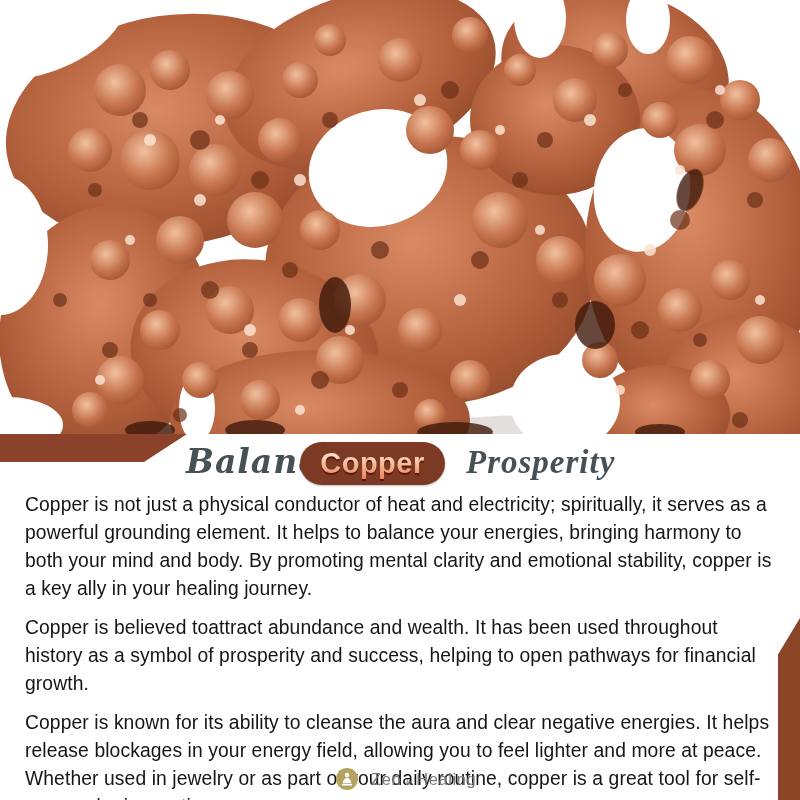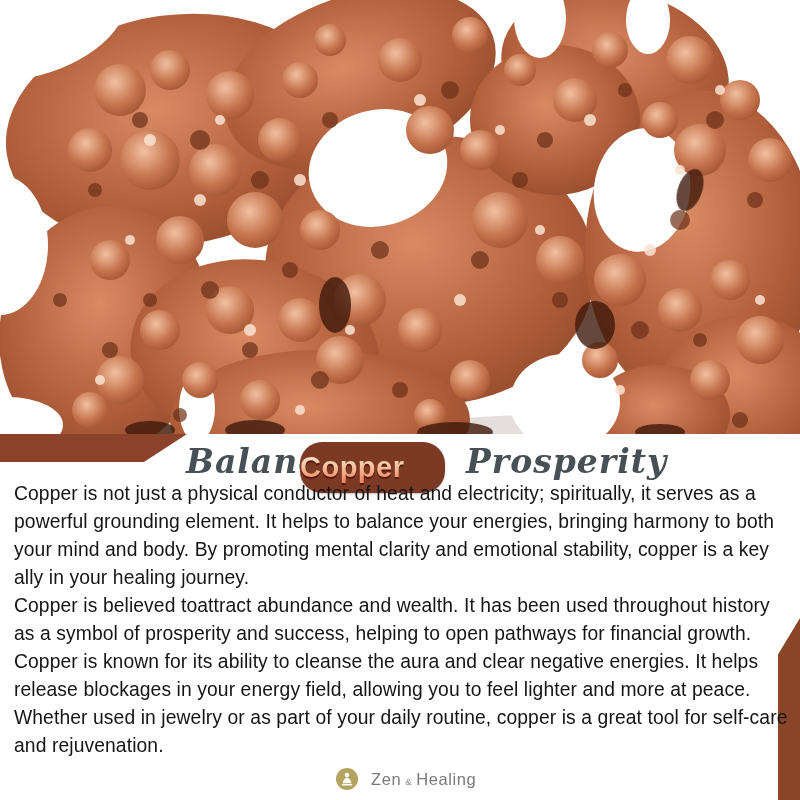--- a/index.html
+++ b/index.html
@@ -26,39 +26,39 @@
   }
   
   .script-word{
     position:absolute;top:440px;height:44px;line-height:44px;
     font-family:"DejaVu Serif",serif;font-style:italic;font-weight:700;
     font-size:33px;color:#475055;letter-spacing:1px;
     text-shadow:0 1px 0 #ffffff,0 0 4px rgba(255,255,255,.9);
     white-space:nowrap;
   }
   .word-balance{left:186px;}
-  .word-prosperity{left:466px;}
+  .word-prosperity{left:466px;font-family:Liberation Serif, serif;}
   .pill{
-    position:absolute;top:442px;left:300px;width:145px;height:51px;
+    position:absolute;top:442px;left:300px;width:145px;height:43px;
     background:#7c3a25;border-radius:22px;
-    display:flex;align-items:center;justify-content:flex-start;
+    display:flex;align-items:center;justify-content:center;
     box-shadow:0 1px 2px rgba(0,0,0,.25);
   }
   .pill-text{
     font-size:29px;font-weight:700;letter-spacing:.5px;
     background:linear-gradient(180deg,#fff6e8 0%,#f6b793 55%,#ee7c5a 100%);
     -webkit-background-clip:text;background-clip:text;color:transparent;
     filter:drop-shadow(0 2px 0 rgba(84,22,9,.9));
   }
   
   .body-text{
     position:absolute;top:480px;left:14px;width:776px;
     font-size:19.3px;line-height:28px;color:#151515;letter-spacing:.1px;
   }
-  .body-text p{margin:0;}
+  .body-text p{margin:11px;}
   
   .logo{
     position:absolute;top:768px;left:336px;
     display:flex;align-items:center;gap:13px;
   }
   .logo-badge{width:22px;height:22px;flex:0 0 auto;}
   .logo-text{
     font-size:16.5px;color:#7a7a7a;letter-spacing:.6px;white-space:nowrap;
   }
   .logo-amp{font-size:9.5px;color:#8a8a8a;margin:0 4px;}

